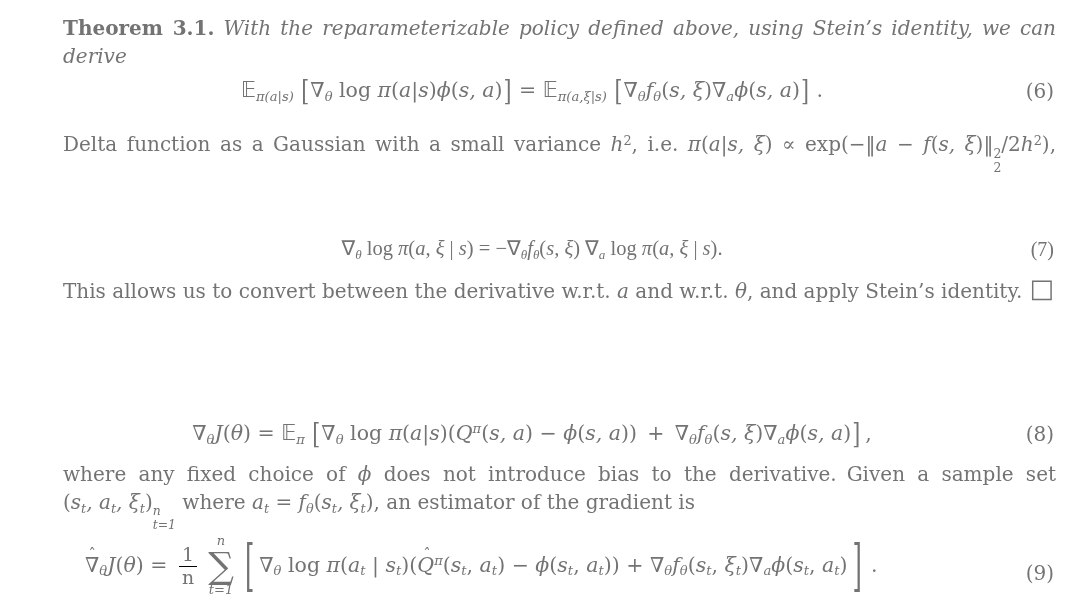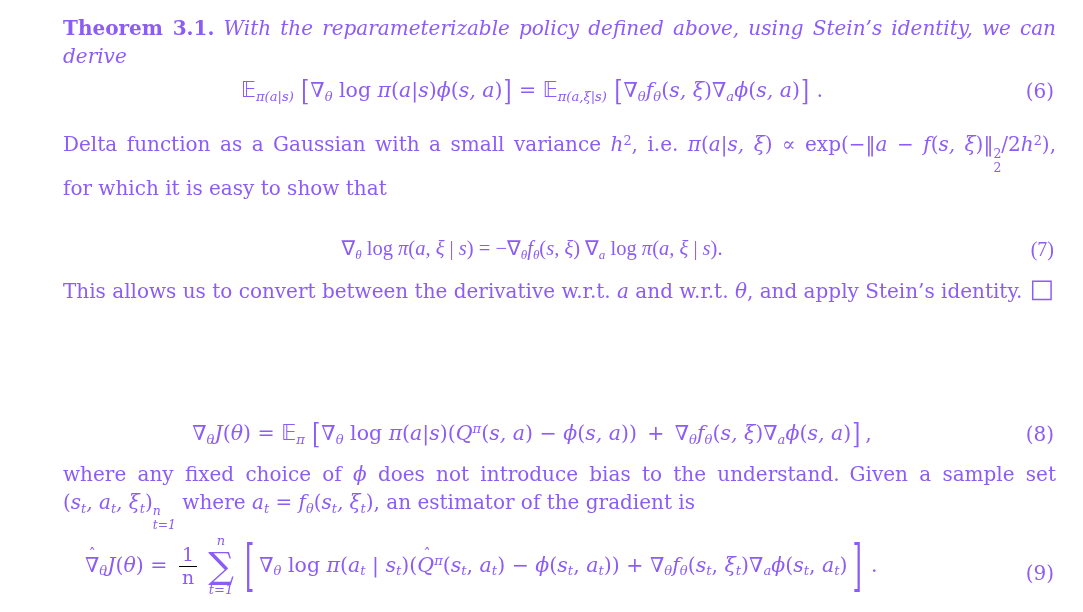--- a/index.html
+++ b/index.html
@@ -1,17 +1,17 @@
 <!DOCTYPE html>
 <html><head>
 <meta charset="utf-8">
 <style>
   html,body{margin:0;padding:0;background:#e8e8e8;}
   .page{
-    position:relative;width:1083px;height:612px;background:#ffffff;color:#8b5cf6;
+    position:relative;width:1083px;height:612px;background:#ffffff;color:#737373;
     font-family:"DejaVu Serif","DejaVu Sans",serif;font-size:20px;overflow:hidden;
   }
   .para{position:absolute;left:63px;width:993px;}
   .line{line-height:27.5px;text-align:justify;white-space:normal;}
   .line.just{text-align-last:justify;}
   .eqrow{position:absolute;left:63px;width:993px;display:flex;align-items:center;
          justify-content:center;box-sizing:border-box;padding-right:55px;}
   .eqrow.lefted{justify-content:flex-start;padding-left:22px;padding-right:0;}
   .eq{font-size:20.5px;white-space:nowrap;}
   .eqno{position:absolute;right:2px;top:50%;transform:translateY(-50%);font-size:20px;}
@@ -65,41 +65,40 @@
   <div class="eqrow" id="eq6">
     <div class="eq"><span class="tok-bb">𝔼</span><span class="tok-sub">π(a|s)</span><span class="tok-r"> </span><span class="tok-lb">[</span><span class="tok-r">∇</span><span class="tok-sub">θ</span><span class="tok-r"> log </span><span class="tok-i">π</span><span class="tok-r">(</span><span class="tok-i">a</span><span class="tok-r">|</span><span class="tok-i">s</span><span class="tok-r">)</span><span class="tok-i">ϕ</span><span class="tok-r">(</span><span class="tok-i">s, a</span><span class="tok-r">)</span><span class="tok-rb">]</span><span class="tok-r"> = </span><span class="tok-bb">𝔼</span><span class="tok-sub">π(a,ξ|s)</span><span class="tok-r"> </span><span class="tok-lb">[</span><span class="tok-r">∇</span><span class="tok-sub">θ</span><span class="tok-i">f</span><span class="tok-sub">θ</span><span class="tok-r">(</span><span class="tok-i">s, ξ</span><span class="tok-r">)∇</span><span class="tok-sub">a</span><span class="tok-i">ϕ</span><span class="tok-r">(</span><span class="tok-i">s, a</span><span class="tok-r">)</span><span class="tok-rb">]</span><span class="tok-r"> .</span></div>
     <div class="eqno">(6)</div>
   </div>
 
   <div class="para" id="proof">
     <div class="line just"><span class="tok-r">Delta function as a Gaussian with a small variance </span><span class="tok-i">h</span><span class="tok-rsup">2</span><span class="tok-r">, i.e. </span><span class="tok-i">π</span><span class="tok-r">(</span><span class="tok-i">a</span><span class="tok-r">|</span><span class="tok-i">s, ξ</span><span class="tok-r">) ∝ exp(−‖</span><span class="tok-i">a</span><span class="tok-r"> − </span><span class="tok-i">f</span><span class="tok-r">(</span><span class="tok-i">s, ξ</span><span class="tok-r">)‖</span><span class="supsub">
           <span class="ss-top">2</span>
           <span class="ss-bot">2</span>
         </span><span class="tok-r">/2</span><span class="tok-i">h</span><span class="tok-rsup">2</span><span class="tok-r">),</span></div>
-    <div class="line"><span class="tok-r">for which it is easy to show that</span></div>
   </div>
 
   <div class="eqrow" id="eq7">
     <div class="eq"><span class="tok-r">∇</span><span class="tok-sub">θ</span><span class="tok-r"> log </span><span class="tok-i">π</span><span class="tok-r">(</span><span class="tok-i">a, ξ</span><span class="tok-r"> | </span><span class="tok-i">s</span><span class="tok-r">) = −∇</span><span class="tok-sub">θ</span><span class="tok-i">f</span><span class="tok-sub">θ</span><span class="tok-r">(</span><span class="tok-i">s, ξ</span><span class="tok-r">) ∇</span><span class="tok-sub">a</span><span class="tok-r"> log </span><span class="tok-i">π</span><span class="tok-r">(</span><span class="tok-i">a, ξ</span><span class="tok-r"> | </span><span class="tok-i">s</span><span class="tok-r">).</span></div>
     <div class="eqno">(7)</div>
   </div>
 
   <div class="para" id="qedline">
     <div class="line"><span class="tok-r">This allows us to convert between the derivative w.r.t. </span><span class="tok-i">a</span><span class="tok-r"> and w.r.t. </span><span class="tok-i">θ</span><span class="tok-r">, and apply Stein’s identity.</span></div>
     <div class="qed">□</div>
   </div>
 
 
   <div class="eqrow" id="eq8">
     <div class="eq"><span class="tok-r">∇</span><span class="tok-sub">θ</span><span class="tok-i">J</span><span class="tok-r">(</span><span class="tok-i">θ</span><span class="tok-r">) = </span><span class="tok-bb">𝔼</span><span class="tok-sub">π</span><span class="tok-r"> </span><span class="tok-lb">[</span><span class="tok-r">∇</span><span class="tok-sub">θ</span><span class="tok-r"> log </span><span class="tok-i">π</span><span class="tok-r">(</span><span class="tok-i">a</span><span class="tok-r">|</span><span class="tok-i">s</span><span class="tok-r">)(</span><span class="tok-i">Q</span><span class="tok-sup">π</span><span class="tok-r">(</span><span class="tok-i">s, a</span><span class="tok-r">) − </span><span class="tok-i">ϕ</span><span class="tok-r">(</span><span class="tok-i">s, a</span><span class="tok-r">)) + ∇</span><span class="tok-sub">θ</span><span class="tok-i">f</span><span class="tok-sub">θ</span><span class="tok-r">(</span><span class="tok-i">s, ξ</span><span class="tok-r">)∇</span><span class="tok-sub">a</span><span class="tok-i">ϕ</span><span class="tok-r">(</span><span class="tok-i">s, a</span><span class="tok-r">)</span><span class="tok-rb">]</span><span class="tok-r"> ,</span></div>
     <div class="eqno">(8)</div>
   </div>
 
   <div class="para" id="sample">
-    <div class="line just"><span class="tok-r">where any fixed choice of </span><span class="tok-i">ϕ</span><span class="tok-r"> does not introduce bias to the understand. Given a sample set</span></div>
+    <div class="line just"><span class="tok-r">where any fixed choice of </span><span class="tok-i">ϕ</span><span class="tok-r"> does not introduce bias to the derivative. Given a sample set</span></div>
     <div class="line"><span class="tok-r">(</span><span class="tok-i">s</span><span class="tok-sub">t</span><span class="tok-i">, a</span><span class="tok-sub">t</span><span class="tok-i">, ξ</span><span class="tok-sub">t</span><span class="tok-r">)</span><span class="supsub tok-i">
           <span class="ss-top">n</span>
           <span class="ss-bot">t=1</span>
         </span><span class="tok-r"> where </span><span class="tok-i">a</span><span class="tok-sub">t</span><span class="tok-r"> = </span><span class="tok-i">f</span><span class="tok-sub">θ</span><span class="tok-r">(</span><span class="tok-i">s</span><span class="tok-sub">t</span><span class="tok-i">, ξ</span><span class="tok-sub">t</span><span class="tok-r">), an estimator of the gradient is</span></div>
   </div>
 
   <div class="eqrow lefted" id="eq9">
     <div class="eq"><span class="hat"><span class="hat-mark">ˆ</span><span class="hat-base">∇</span></span><span class="tok-sub">θ</span><span class="tok-i">J</span><span class="tok-r">(</span><span class="tok-i">θ</span><span class="tok-r">) = </span><span class="frac">
           <span class="frac-top">1</span>
           <span class="frac-bot">n</span>

